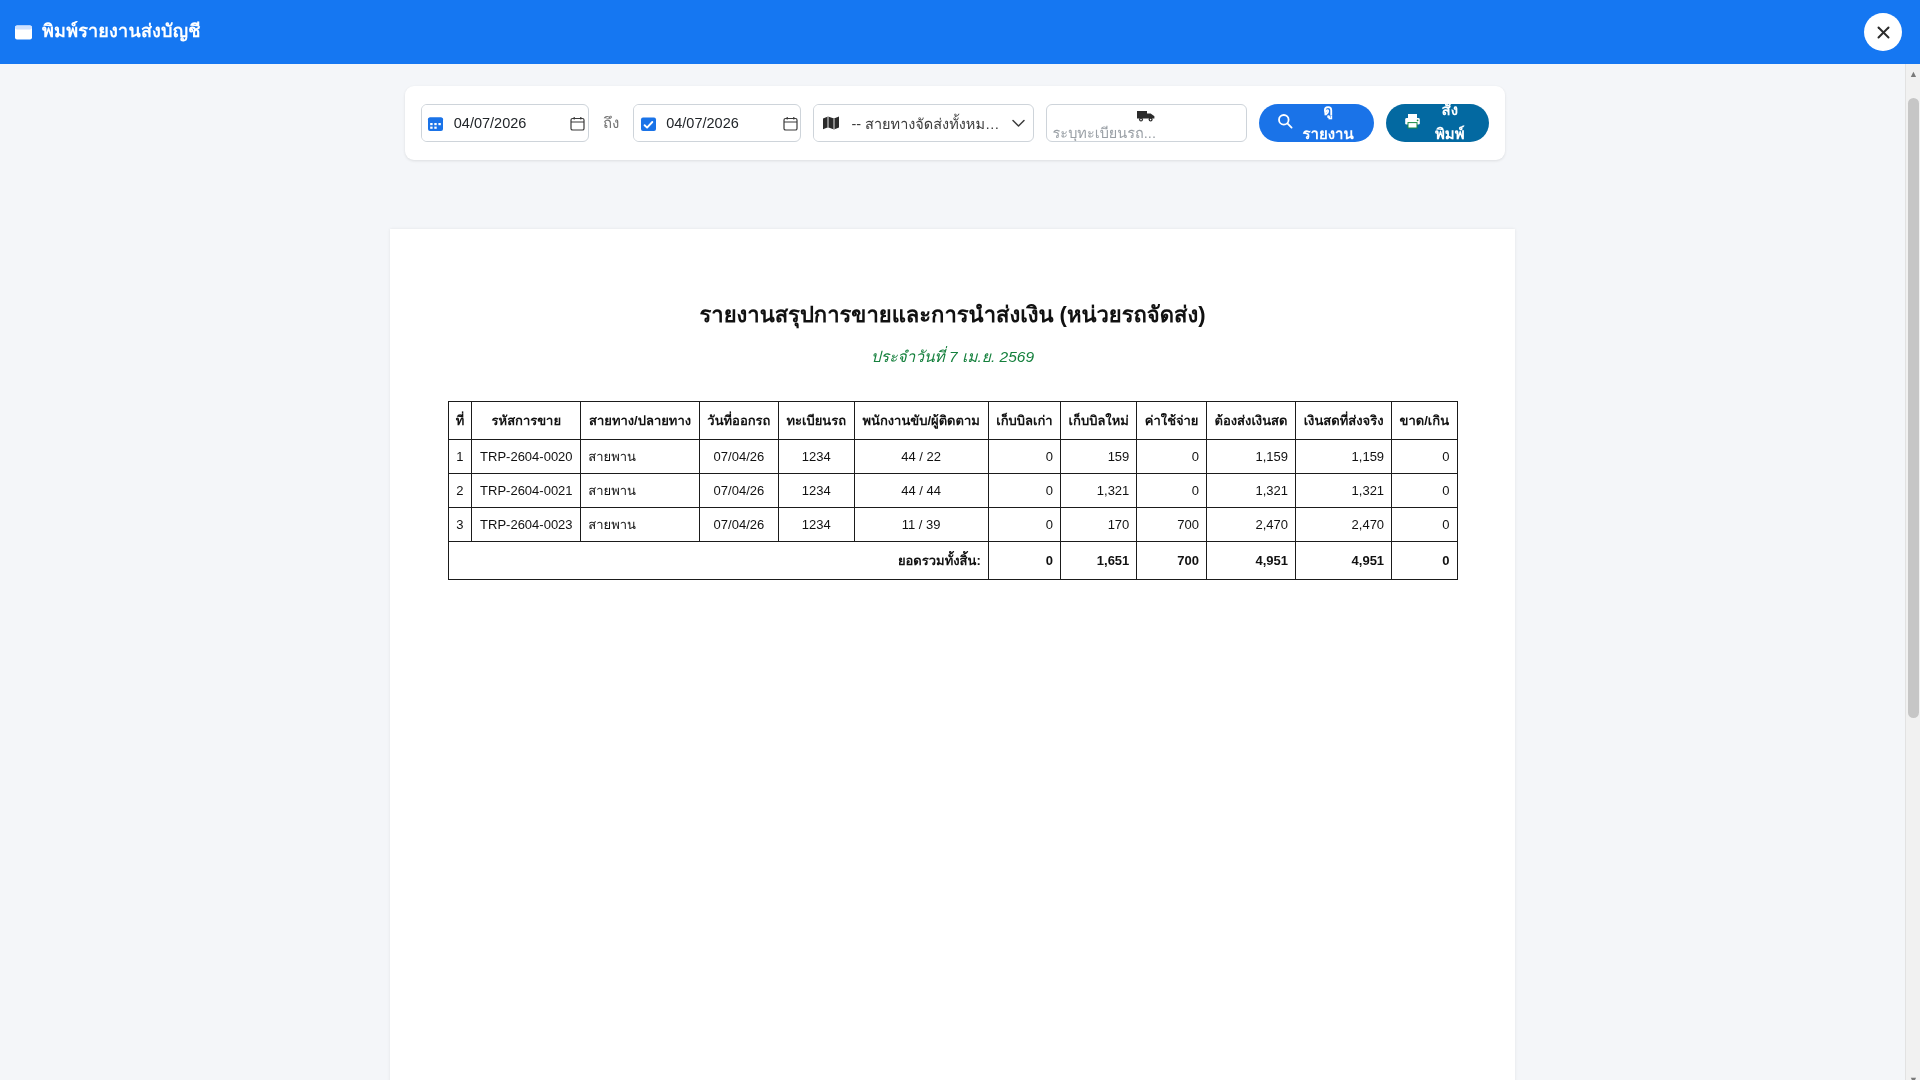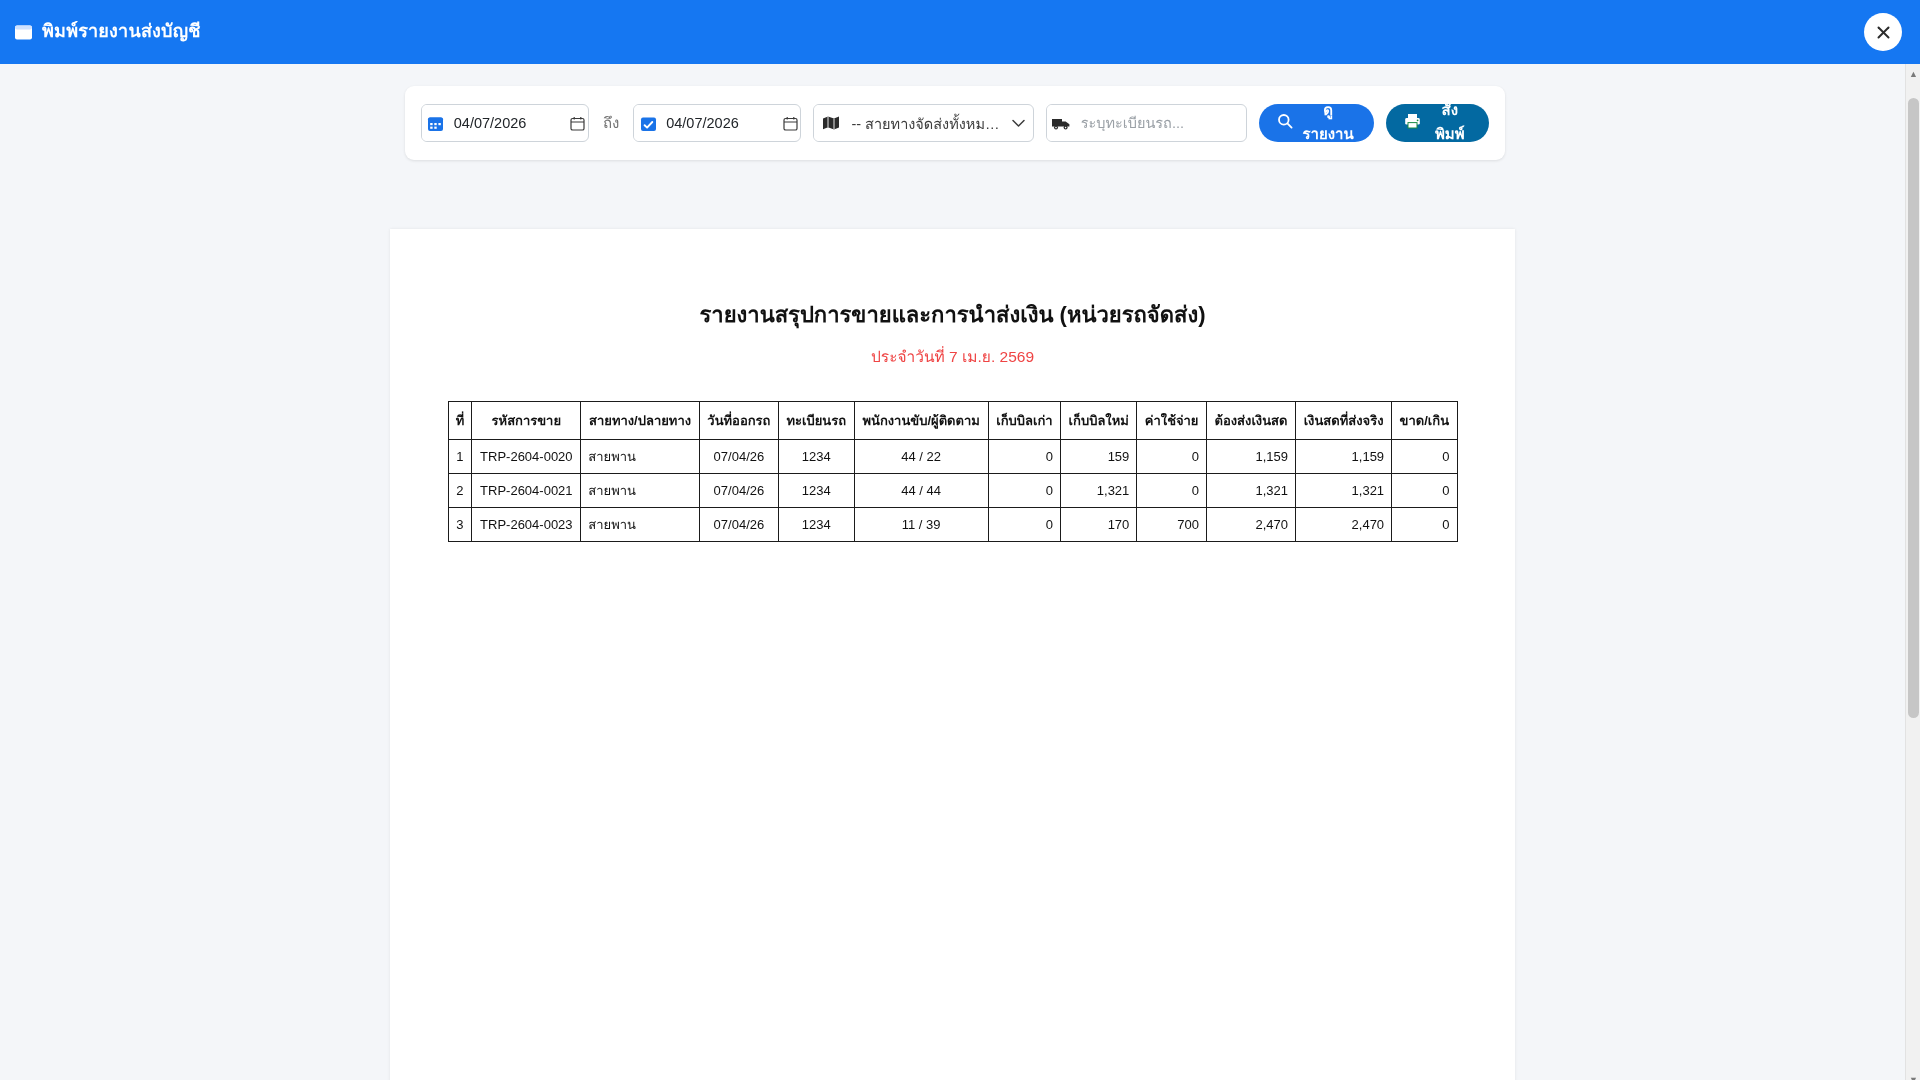--- a/index.html
+++ b/index.html
@@ -168,21 +168,21 @@
     overflow: hidden;
     text-overflow: ellipsis;
   }
   .select-ctl .caret {
     width: 28px;
     display: flex;
     align-items: center;
     justify-content: center;
     color: #3c3c3c;
   }
-  .plate-ctl { width: 212px; }
+  .plate-ctl { width: 212px; flex-direction: column; }
   .plate-input {
     border: none;
     outline: none;
     font-family: "Liberation Sans", sans-serif;
     font-size: 14.5px;
     color: #212529;
     width: 100%;
     padding: 0 6px;
     background: transparent;
   }
@@ -220,22 +220,23 @@
   .report-title {
     text-align: center;
     font-size: 22px;
     font-weight: bold;
     color: #111;
     margin-top: 68px;
   }
   .report-sub {
     text-align: center;
     font-size: 15.5px;
-    color: #ef4444;
+    color: #15803d;
     margin-top: 12px;
+    font-style: italic;
   }
   table.report {
     border-collapse: collapse;
     margin: 32px auto 0 auto;
     width: 1010px;
     font-size: 13px;
     color: #111;
   }
   table.report th, table.report td {
     border: 1px solid #1b1b1b;
@@ -433,20 +434,29 @@
           <td class="c">07/04/26</td>
           <td class="c">1234</td>
           <td class="c">11 / 39</td>
           <td class="r">0</td>
           <td class="r">170</td>
           <td class="r">700</td>
           <td class="r b">2,470</td>
           <td class="r b">2,470</td>
           <td class="r b">0</td>
         </tr>
+        <tr class="total">
+          <td class="total-label" colspan="6">ยอดรวมทั้งสิ้น:</td>
+          <td class="r">0</td>
+          <td class="r">1,651</td>
+          <td class="r">700</td>
+          <td class="r">4,951</td>
+          <td class="r">4,951</td>
+          <td class="r">0</td>
+        </tr>
       </tbody>
     </table>
   </div>
 
   <div class="scrollbar">
     <div class="arrow up">▲</div>
     <div class="thumb"></div>
     <div class="arrow down">▼</div>
   </div>
 

